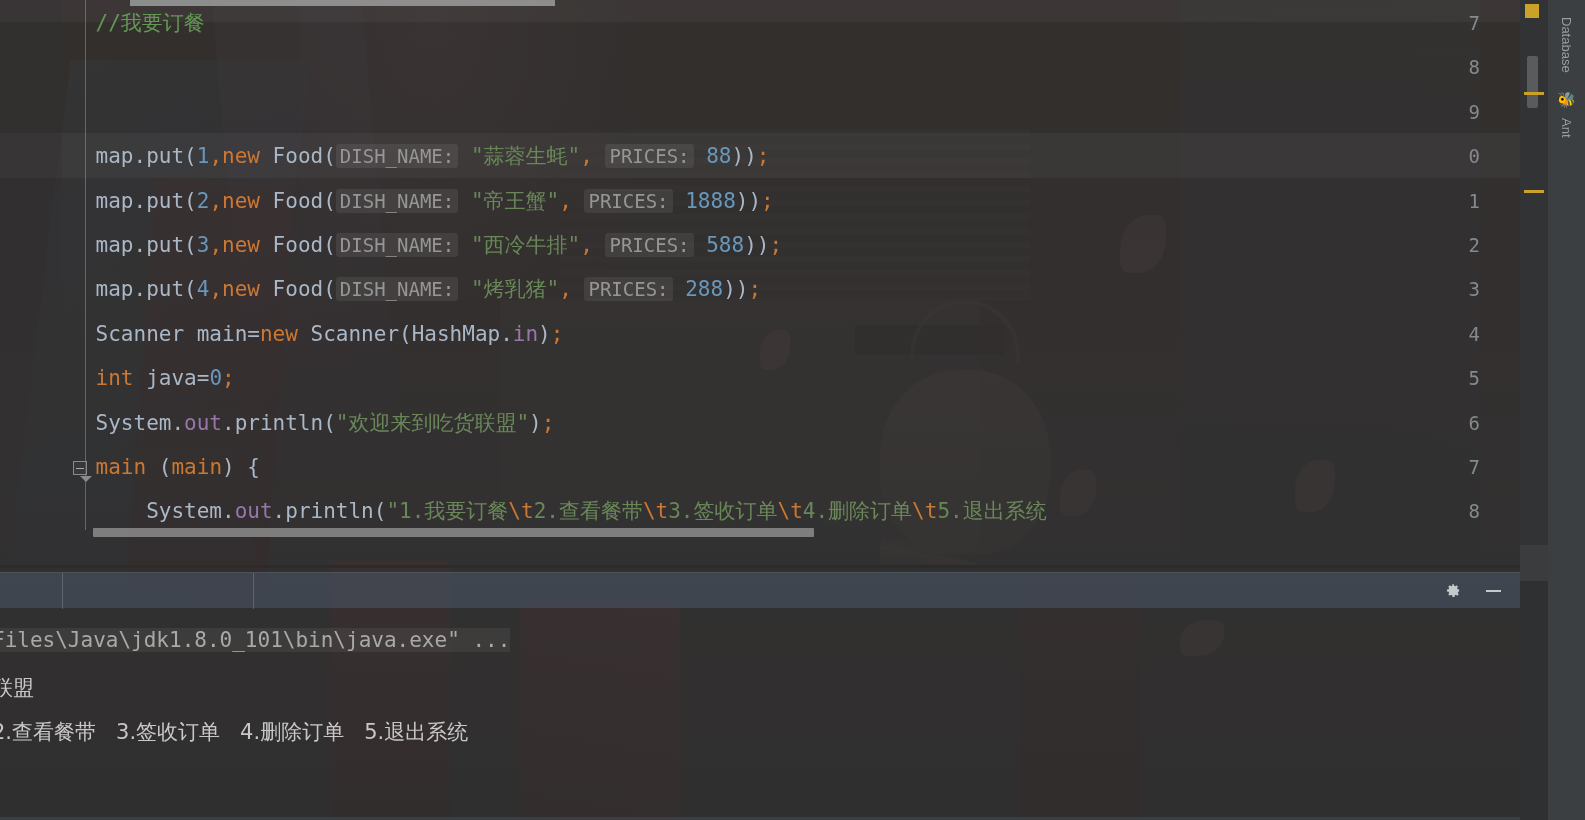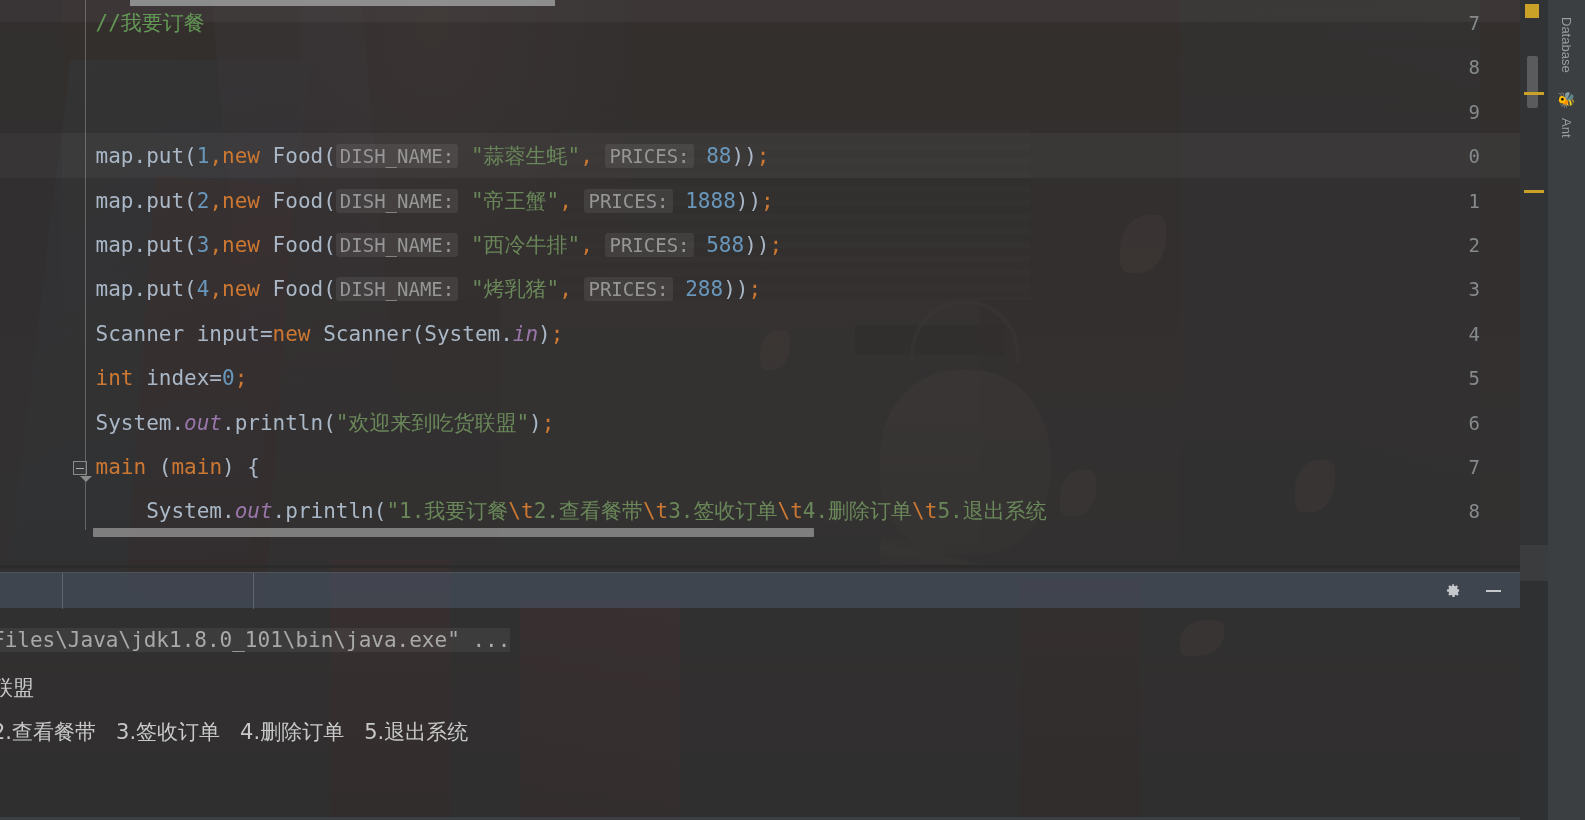--- a/index.html
+++ b/index.html
@@ -102,21 +102,21 @@
   .code-line {
     position:absolute; left:0; white-space:pre; font-size:21px; line-height:22px;
     font-family:"DejaVu Sans Mono", monospace;
     color:#a9b7c6;
   }
   .line-hl { position:absolute; left:0; width:1520px; height:44px; background:rgba(255,255,255,.045); }
 
   .k  { color:#cc7832; }            
   .s  { color:#6a8759; }            
   .n  { color:#6897bb; }            
-  .f  { color:#9876aa; font-style:italic; } 
+  .f  { color:#9876aa; } 
   .c  { color:#629755; }            
   .p  { color:#a9b7c6; }            
   .esc{ color:#cc7832; }            
   .hint {
     color:#969696; background:rgba(255,255,255,.075);
     border-radius:3px; padding:1px 4px; font-size:19px;
   }
 
   
   .breadcrumb {
@@ -235,22 +235,22 @@
         <div class="gutter-line" style="top: 500.4px;">8</div>
       </div>
     <div class="fold-marker" style="top:461px;"></div>
 
     <div class="code-area" id="code-area">
         <div class="code-line" style="top: 12px; left: 45px;"><span class="p">    </span><span class="c">//我要订餐</span></div>
         <div class="code-line" style="top: 145.2px; left: 45px;"><span class="p">    map.put(</span><span class="n">1</span><span class="k">,</span><span class="k">new</span><span class="p"> Food(</span><span class="hint">DISH_NAME:</span><span class="p"> </span><span class="s">"蒜蓉生蚝"</span><span class="k">,</span><span class="p"> </span><span class="hint">PRICES:</span><span class="p"> </span><span class="n">88</span><span class="p">))</span><span class="k">;</span></div>
         <div class="code-line" style="top: 189.6px; left: 45px;"><span class="p">    map.put(</span><span class="n">2</span><span class="k">,</span><span class="k">new</span><span class="p"> Food(</span><span class="hint">DISH_NAME:</span><span class="p"> </span><span class="s">"帝王蟹"</span><span class="k">,</span><span class="p"> </span><span class="hint">PRICES:</span><span class="p"> </span><span class="n">1888</span><span class="p">))</span><span class="k">;</span></div>
         <div class="code-line" style="top: 234px; left: 45px;"><span class="p">    map.put(</span><span class="n">3</span><span class="k">,</span><span class="k">new</span><span class="p"> Food(</span><span class="hint">DISH_NAME:</span><span class="p"> </span><span class="s">"西冷牛排"</span><span class="k">,</span><span class="p"> </span><span class="hint">PRICES:</span><span class="p"> </span><span class="n">588</span><span class="p">))</span><span class="k">;</span></div>
         <div class="code-line" style="top: 278.4px; left: 45px;"><span class="p">    map.put(</span><span class="n">4</span><span class="k">,</span><span class="k">new</span><span class="p"> Food(</span><span class="hint">DISH_NAME:</span><span class="p"> </span><span class="s">"烤乳猪"</span><span class="k">,</span><span class="p"> </span><span class="hint">PRICES:</span><span class="p"> </span><span class="n">288</span><span class="p">))</span><span class="k">;</span></div>
-        <div class="code-line" style="top: 322.8px; left: 45px;"><span class="p">    Scanner input=</span><span class="k">new</span><span class="p"> Scanner(System.</span><span class="f">in</span><span class="p">)</span><span class="k">;</span></div>
-        <div class="code-line" style="top: 367.2px; left: 45px;"><span class="p">    </span><span class="k">int</span><span class="p"> index=</span><span class="n">0</span><span class="k">;</span></div>
+        <div class="code-line" style="top: 322.8px; left: 45px;"><span class="p">    Scanner main=</span><span class="k">new</span><span class="p"> Scanner(HashMap.</span><span class="f">in</span><span class="p">)</span><span class="k">;</span></div>
+        <div class="code-line" style="top: 367.2px; left: 45px;"><span class="p">    </span><span class="k">int</span><span class="p"> java=</span><span class="n">0</span><span class="k">;</span></div>
         <div class="code-line" style="top: 411.6px; left: 45px;"><span class="p">    System.</span><span class="f">out</span><span class="p">.println(</span><span class="s">"欢迎来到吃货联盟"</span><span class="p">)</span><span class="k">;</span></div>
         <div class="code-line" style="top: 456px; left: 45px;"><span class="p">    </span><span class="k">main</span><span class="p"> (</span><span class="k">main</span><span class="p">) {</span></div>
         <div class="code-line" style="top: 500.4px; left: 45px;"><span class="p">        System.</span><span class="f">out</span><span class="p">.println(</span><span class="s">"1.我要订餐</span><span class="esc">\t</span><span class="s">2.查看餐带</span><span class="esc">\t</span><span class="s">3.签收订单</span><span class="esc">\t</span><span class="s">4.删除订单</span><span class="esc">\t</span><span class="s">5.退出系统</span></div>
       </div>
 
     <div class="hscroll-editor"></div>
   </div>
 
   <div class="hscroll-top"></div>
 

